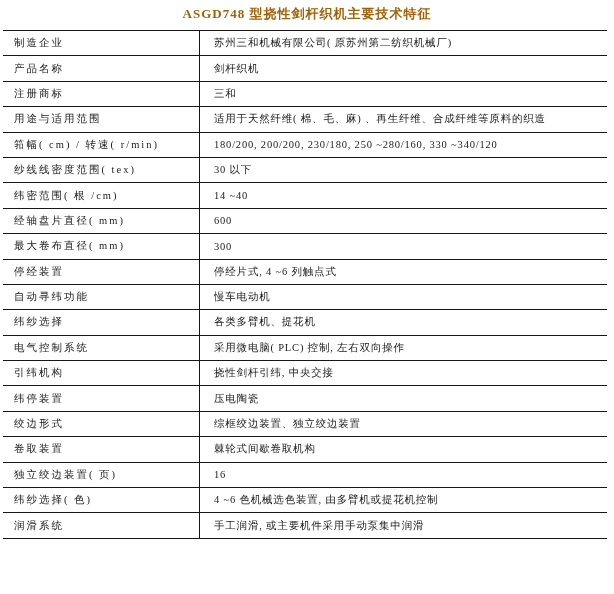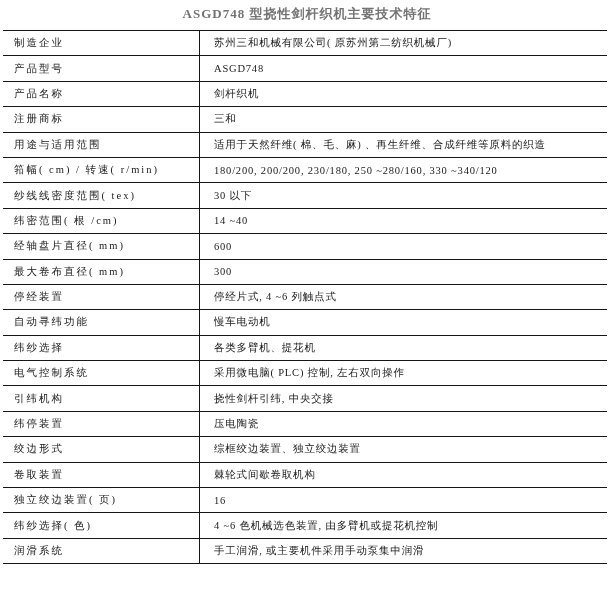--- a/index.html
+++ b/index.html
@@ -17,21 +17,21 @@
     color: #1a1a1a;
   }
   .title {
     width: 100%;
     padding-top: 5px;
     height: 25px;
     text-align: center;
     font-size: 13px;
     font-weight: bold;
     letter-spacing: 1px;
-    color: #737373;
+    color: #a16207;
   }
   table.spec {
     border-collapse: collapse;
     table-layout: fixed;
     width: 604px;
     margin-left: 3px;
     border-top: 1px solid #161616;
   }
   table.spec td {
     height: 22.4px;
@@ -56,24 +56,20 @@
 </head>
 <body>
 
 <div class="page">
   <div class="title">ASGD748 型挠性剑杆织机主要技术特征</div>
   <table class="spec">
     <tbody id="rows">
         <tr>
           <td class="label">制造企业</td>
           <td class="value">苏州三和机械有限公司( 原苏州第二纺织机械厂)</td>
-        </tr>
-        <tr>
-          <td class="label">产品型号</td>
-          <td class="value">ASGD748</td>
         </tr>
         <tr>
           <td class="label">产品名称</td>
           <td class="value">剑杆织机</td>
         </tr>
         <tr>
           <td class="label">注册商标</td>
           <td class="value">三和</td>
         </tr>
         <tr>

